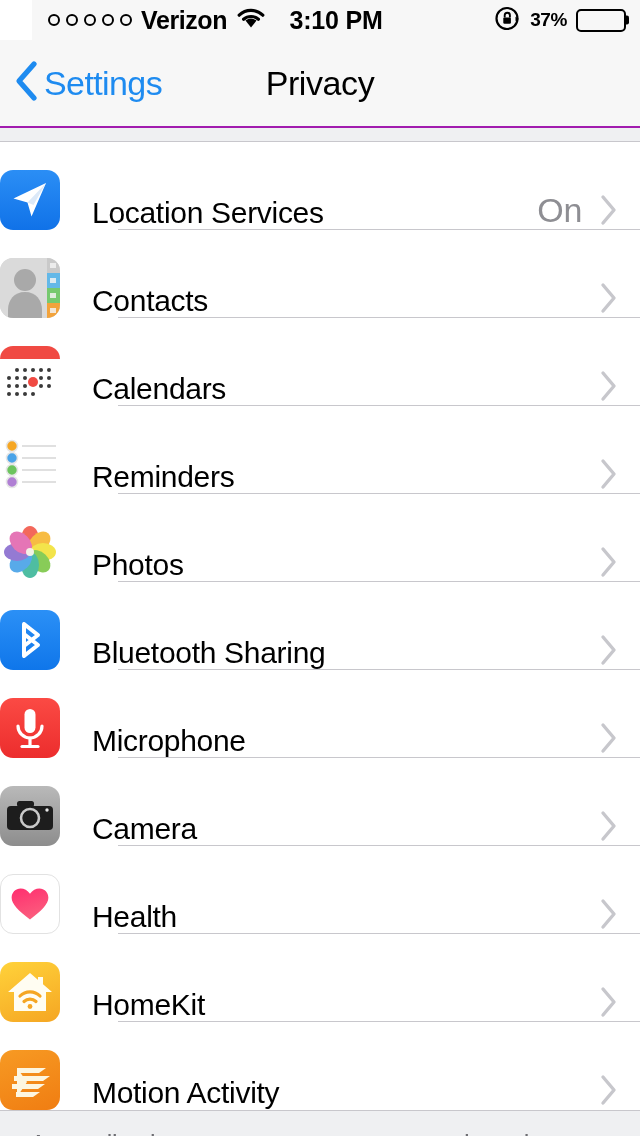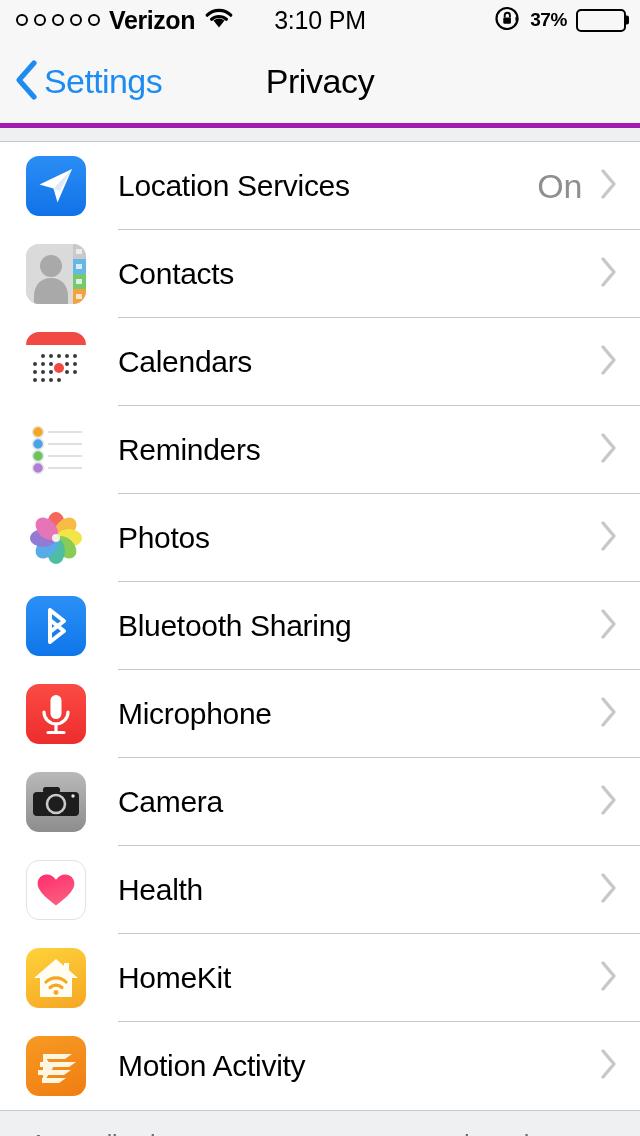--- a/index.html
+++ b/index.html
@@ -12,35 +12,36 @@
   }
 
   
   .status-bar {
     position:relative;
     height:40px;
     background:#f7f7f7;
     display:flex;
     align-items:center;
     padding:0 16px;
+    margin-left:32px;
   }
   .sb-left { display:flex; align-items:center; gap:9px; }
   .sb-dots { display:flex; align-items:center; gap:6px; }
   .sb-dot {
     width:12px; height:12px;
     border:2px solid #000;
     border-radius:50%;
     background:transparent;
   }
   .sb-carrier { font-size:25px; font-weight:bold; color:#000; letter-spacing:-0.4px; }
   .sb-wifi { display:block; }
   .sb-center {
     position:absolute; left:0; right:0;
     text-align:center;
-    font-size:25px; font-weight:normal; color:#000;
+    font-size:25px; font-weight:bold; color:#000;
     letter-spacing:-0.2px;
     pointer-events:none;
   }
   .sb-right {
     position:absolute; right:14px;
     display:flex; align-items:center; gap:9px;
   }
   .sb-battpct { font-size:19px; font-weight:bold; color:#000; letter-spacing:-0.4px; }
   .batt-shell {
     position:relative;
@@ -56,21 +57,21 @@
     width:3px; height:9px;
     background:#000;
     border-radius:0 2px 2px 0;
   }
 
   
   .nav-bar {
     position:relative;
     height:88px;
     background:#f7f7f7;
-    border-bottom:5px solid #a21caf;
+    border-bottom:2px solid #a21caf;
     display:flex; align-items:center;
   }
   .nav-back {
     display:flex; align-items:center;
     gap:6px;
     padding-left:14px;
     cursor:pointer;
   }
   .nav-back-label {
     font-size:34px; color:#1e8bf0; letter-spacing:-0.6px;
@@ -85,22 +86,21 @@
 
   
   .gap-band { height:14px; background:#eff0f2; border-bottom:1px solid #c8c7cc; }
 
   
   .list { background:#fff; }
   .row {
     position:relative;
     height:88px;
     display:flex;
-    align-items:center;
-    padding-left:26px;
+    align-items:flex-end;
     background:#fff;
     cursor:pointer;
   }
   .row-icon {
     width:60px; height:60px;
     flex:0 0 60px;
     border-radius:13px;
     overflow:hidden;
     position:relative;
   }

